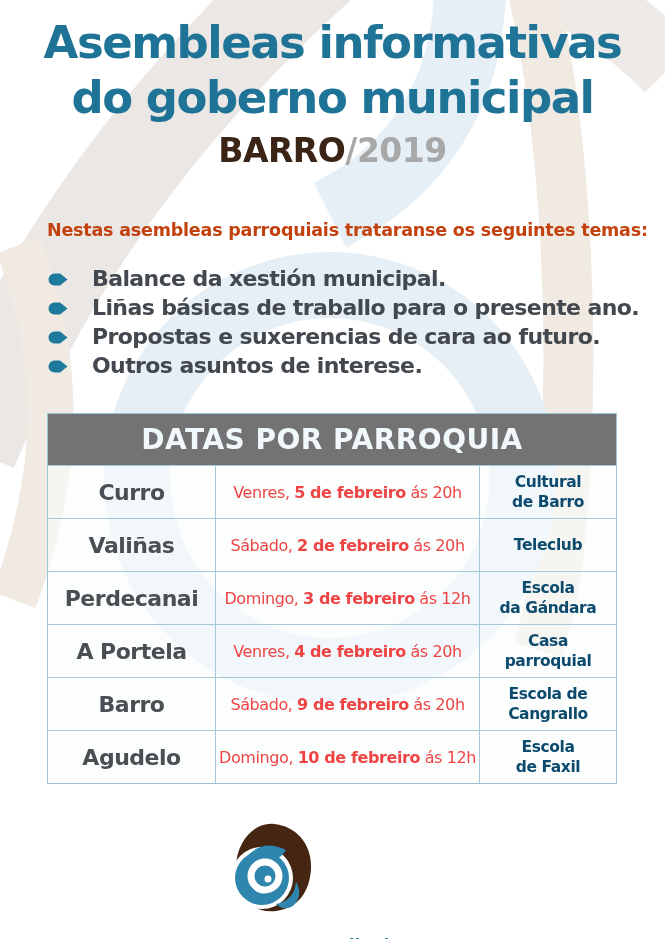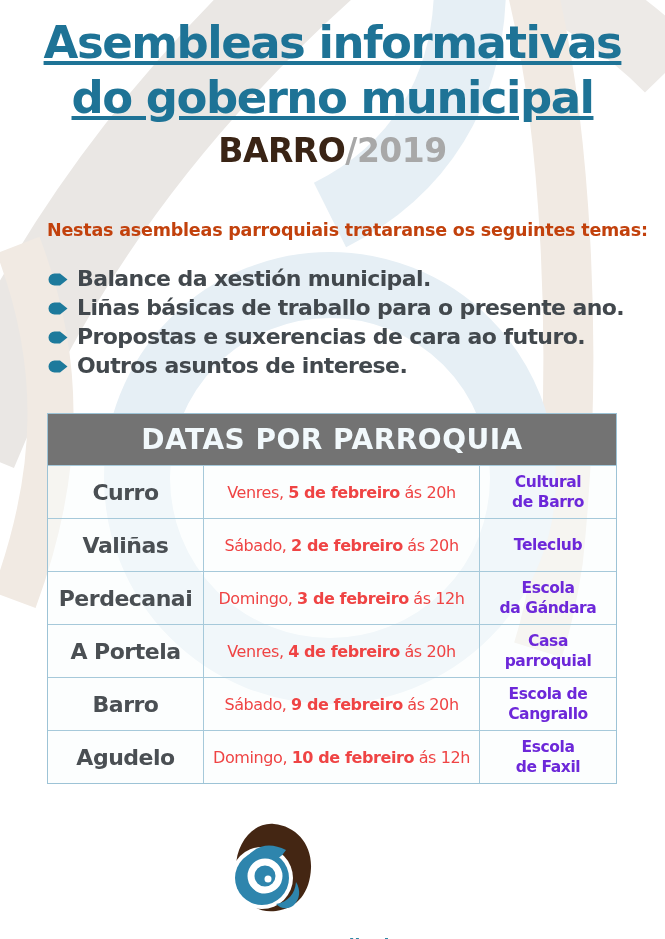--- a/index.html
+++ b/index.html
@@ -7,55 +7,55 @@
     position:relative; width:665px; height:939px; overflow:hidden; background:#fff;
     font-family:"DejaVu Sans","Liberation Sans",sans-serif;
   }
   .watermark{position:absolute; left:0; top:0; z-index:0;}
   .content{position:relative; z-index:1;}
 
   .title{
     margin:16px 8px 0; text-align:center;
     color:#1e7396; font-weight:700; font-size:45px; line-height:1.22; letter-spacing:-1.5px;
   }
-  .title span{display:block;text-decoration:underline;}
+  .title span{display:block;}
   .subtitle{
     text-align:center; margin-top:5px; font-size:33px; font-weight:700; letter-spacing:-0.5px;
   }
   .subtitle .barro{color:#3a2415;}
   .subtitle .slash,.subtitle .year{color:#a8a8a8;}
 
   .intro{
     margin:50px 0 0 47px;
     color:#c2410c; font-size:17.5px; font-weight:700; letter-spacing:-0.2px;
   }
 
   .bullets{margin:24px 0 0 48px; padding:0; list-style:none;}
   .bullets li{
-    display:flex; align-items:center; gap:9px; height:29px;
+    display:flex; align-items:center; gap:24px; height:29px;
     color:#42484d; font-size:22px; font-weight:700; letter-spacing:-0.6px;
   }
   .bullet-ico{flex:0 0 auto; margin-top:2px;}
 
   .sched{
     position:absolute; left:47px; top:397px; width:570px;
     border:1px solid #9dc3d6; box-sizing:border-box;
     background:rgba(250,253,254,0.55);
   }
   .sched-head{
     height:51px; background:#737373; color:#f2f9fc;
     display:flex; align-items:center; justify-content:center;
     font-size:28px; font-weight:700; letter-spacing:0.5px;
   }
   .row{display:flex; height:52px; border-top:1px solid #a6c9da;}
   .cell{display:flex; align-items:center; justify-content:center; text-align:center; box-sizing:border-box;}
-  .c1{width:156px; border-right:1px solid #a6c9da; font-size:22px; font-weight:700; color:#4a4f53; letter-spacing:-0.5px;}
+  .c1{width:168px; border-right:1px solid #a6c9da; font-size:22px; font-weight:700; color:#4a4f53; letter-spacing:-0.5px;}
   .c2{flex:1; border-right:1px solid #a6c9da; font-size:16px; color:#ef4444; letter-spacing:-0.4px; gap:4.5px;}
   .c2 b{font-weight:700;}
-  .c3{width:136px; font-size:15.5px; font-weight:700; color:#6d28d9; line-height:1.3; letter-spacing:-0.4px; flex-direction:column;}
+  .c3{width:136px; font-size:15.5px; font-weight:700; color:#0c4a6e; line-height:1.3; letter-spacing:-0.4px; flex-direction:column;}
   .c3 span{display:block;}
 
   .logo{position:absolute; left:228px; top:806px;}
   .org{
     position:absolute; left:292px; top:920px;
     color:#2d87a5; font-size:17px; font-weight:700; letter-spacing:-0.2px;
   }
 </style>
 </head>
 <body>

